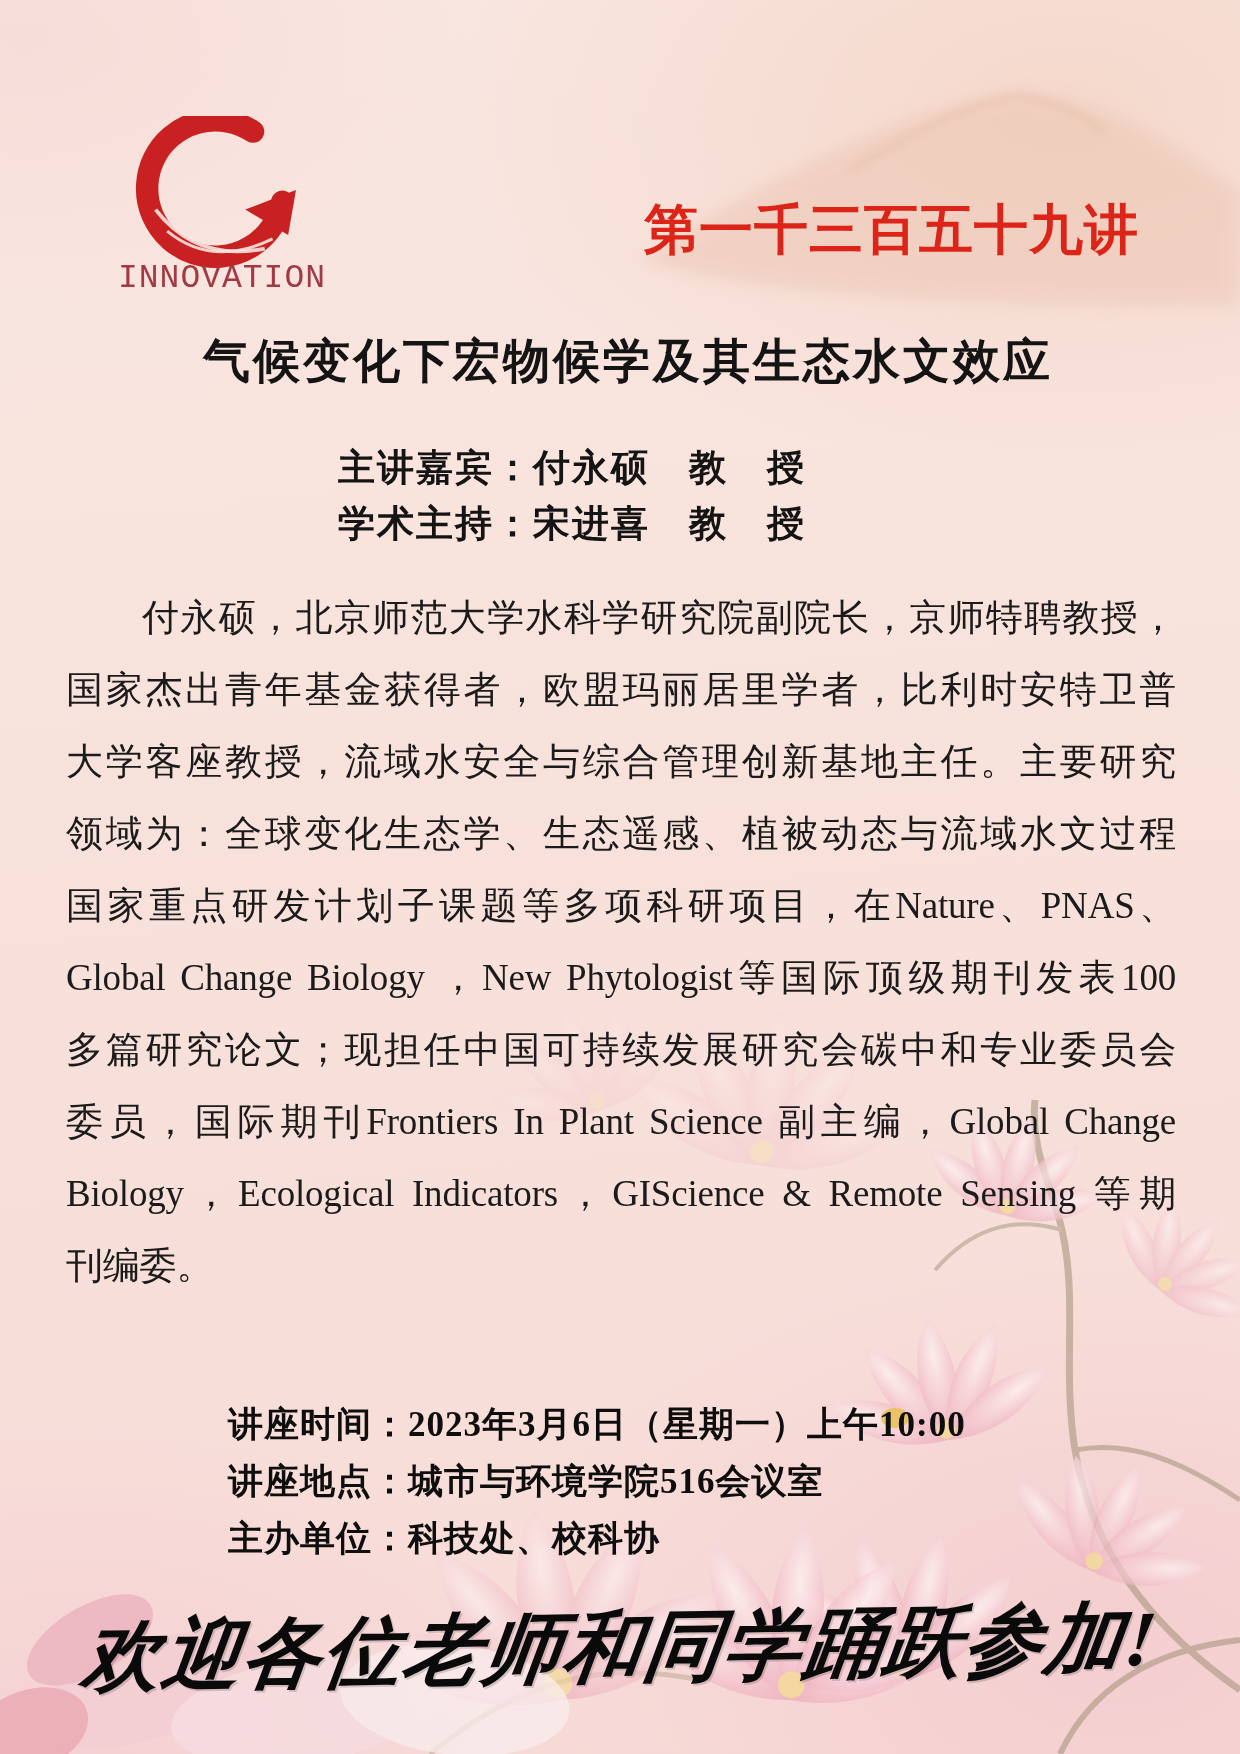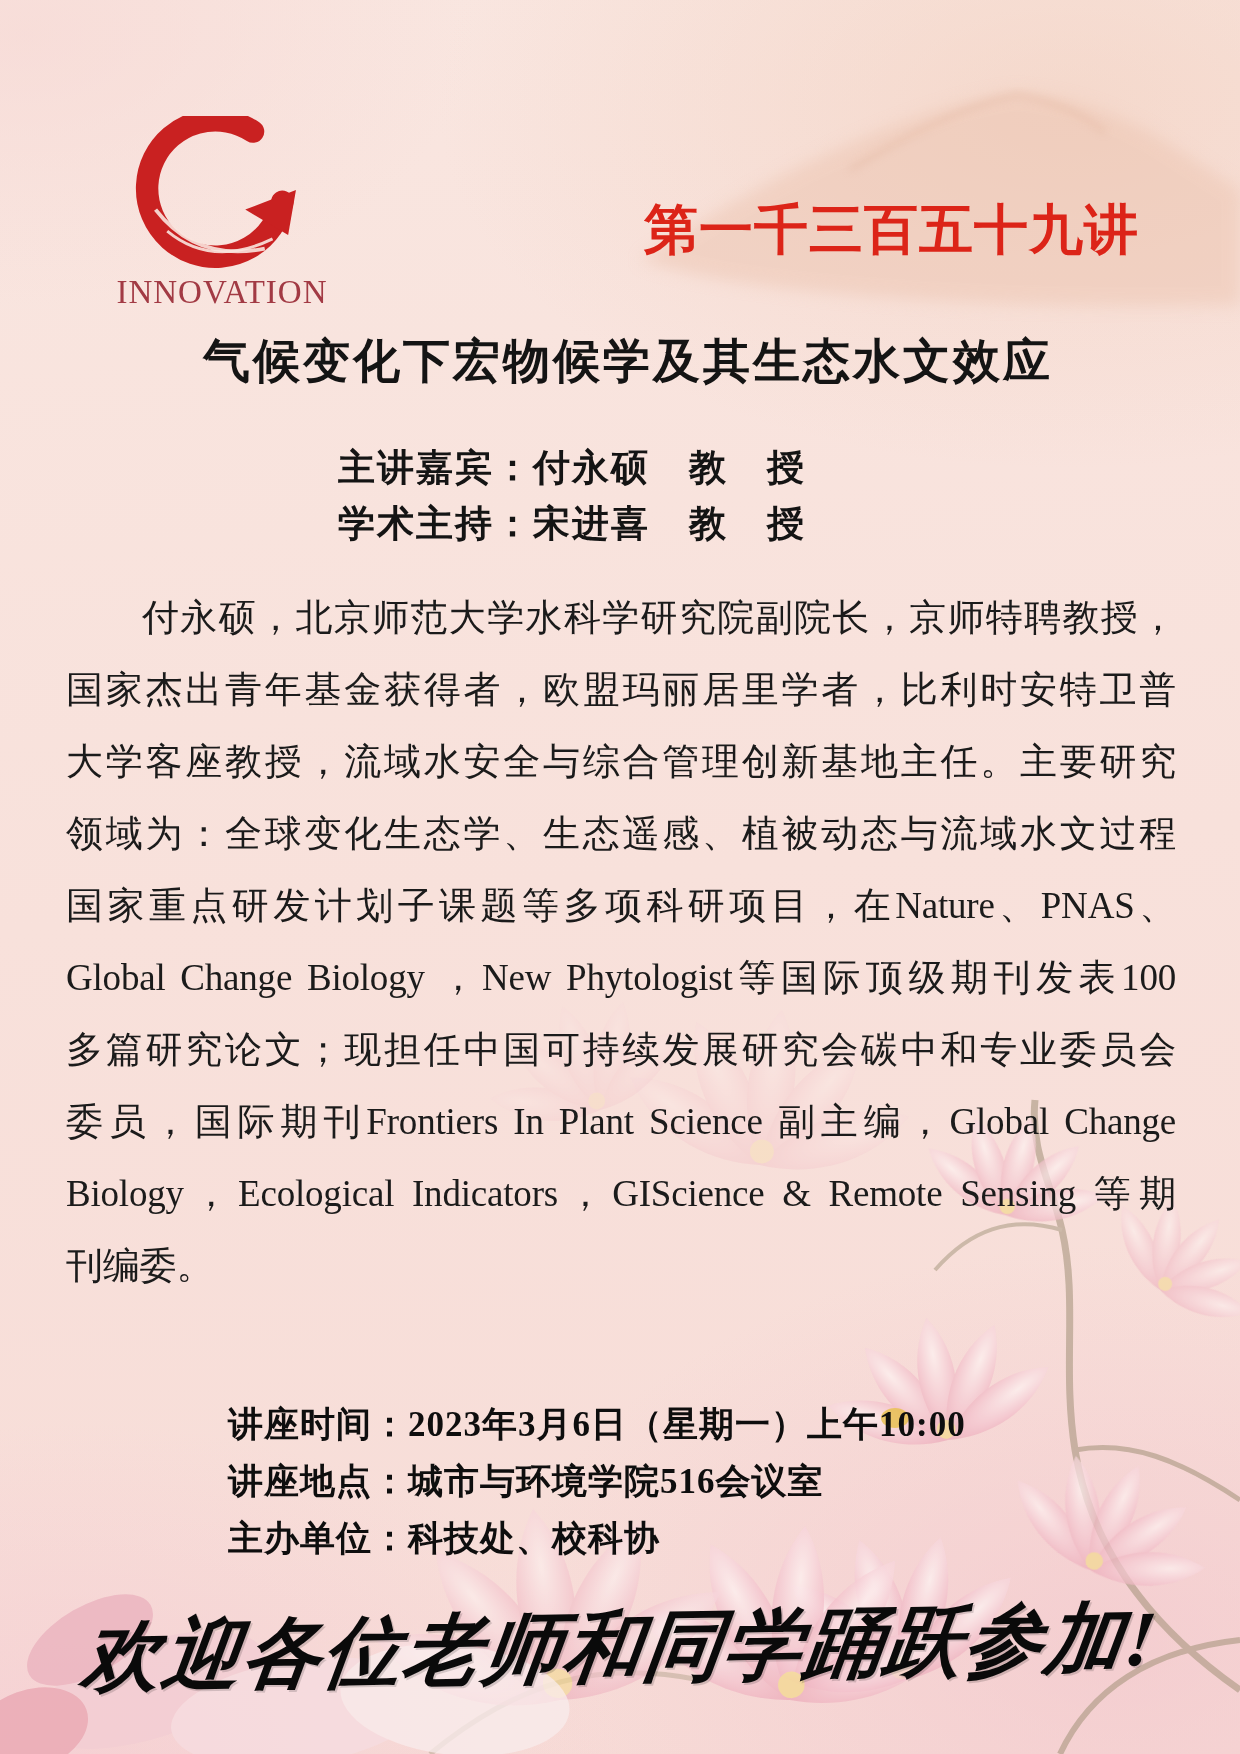--- a/index.html
+++ b/index.html
@@ -11,22 +11,22 @@
       radial-gradient(760px 460px at 6% 100%, rgba(244,199,208,0.55), transparent 72%),
       radial-gradient(860px 560px at 90% 94%, rgba(241,191,201,0.50), transparent 72%),
       radial-gradient(600px 360px at 2% 2%, rgba(246,214,211,0.55), transparent 75%),
       linear-gradient(175deg, #f9e6e0 0%, #f8e1db 50%, #f7dcd7 100%);
   }
   .bg-svg { position:absolute; left:0; top:0; width:1240px; height:1754px; z-index:0; }
   .layer { position:absolute; z-index:1; }
 
   .logo-mark { left:128px; top:116px; width:176px; height:156px; }
   .logo-word {
-    left:106px; top:274px; width:232px; text-align:center;
-    font-family:Liberation Serif, serif; font-size:33px; letter-spacing:1px;
+    left:106px; top:260px; width:232px; text-align:center;
+    font-family:Liberation Mono, monospace; font-size:33px; letter-spacing:1px;
     color:#a23a44; font-weight:500;
   }
   .forum-name {
     left:296px; top:152px;
     font-family:"Liberation Sans", sans-serif; font-weight:900;
     font-size:82px; line-height:1.05; letter-spacing:6px; color:#dc2418;
     text-shadow:1px 2px 0 rgba(150,20,10,0.25);
   }
   .lecture-no {
     left:644px; top:194px;

